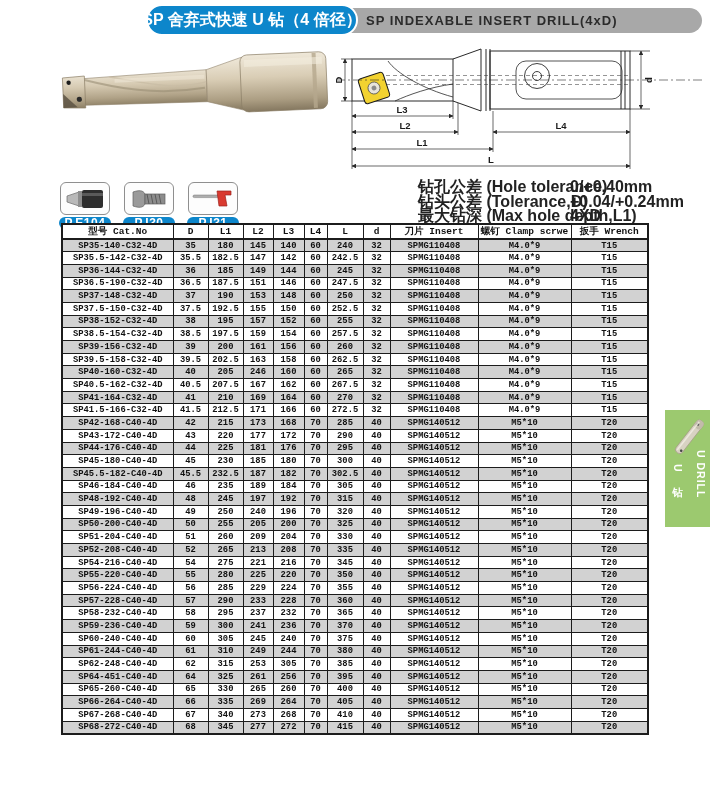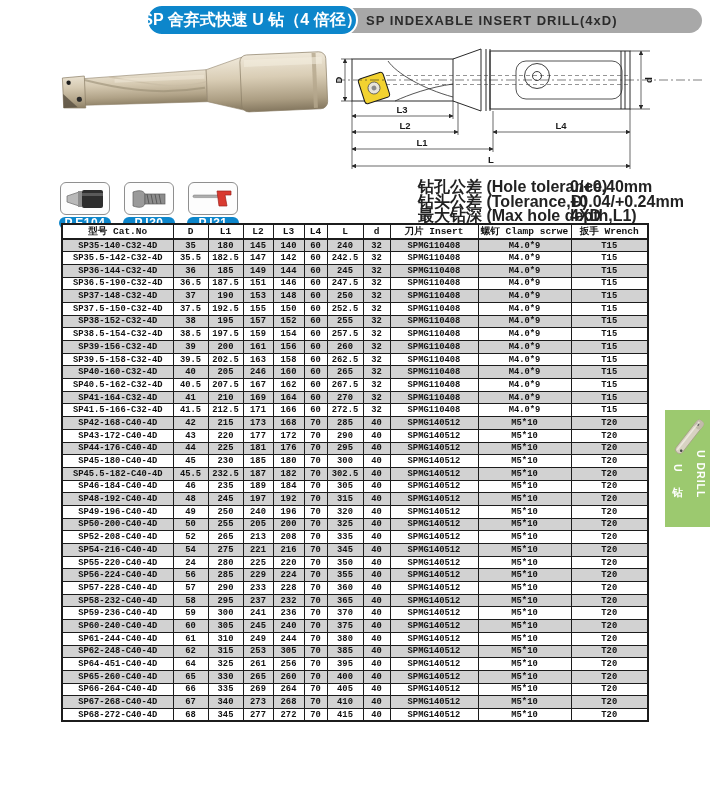--- a/index.html
+++ b/index.html
@@ -564,20 +564,33 @@
             <td>205</td>
             <td>200</td>
             <td>70</td>
             <td>325</td>
             <td>40</td>
             <td>SPMG140512</td>
             <td>M5*10</td>
             <td>T20</td>
           </tr>
           <tr>
+            <td>SP51-204-C40-4D</td>
+            <td>51</td>
+            <td>260</td>
+            <td>209</td>
+            <td>204</td>
+            <td>70</td>
+            <td>330</td>
+            <td>40</td>
+            <td>SPMG140512</td>
+            <td>M5*10</td>
+            <td>T20</td>
+          </tr>
+          <tr>
             <td>SP52-208-C40-4D</td>
             <td>52</td>
             <td>265</td>
             <td>213</td>
             <td>208</td>
             <td>70</td>
             <td>335</td>
             <td>40</td>
             <td>SPMG140512</td>
             <td>M5*10</td>
@@ -591,21 +604,21 @@
             <td>216</td>
             <td>70</td>
             <td>345</td>
             <td>40</td>
             <td>SPMG140512</td>
             <td>M5*10</td>
             <td>T20</td>
           </tr>
           <tr>
             <td>SP55-220-C40-4D</td>
-            <td>24</td>
+            <td>55</td>
             <td>280</td>
             <td>225</td>
             <td>220</td>
             <td>70</td>
             <td>350</td>
             <td>40</td>
             <td>SPMG140512</td>
             <td>M5*10</td>
             <td>T20</td>
           </tr>

